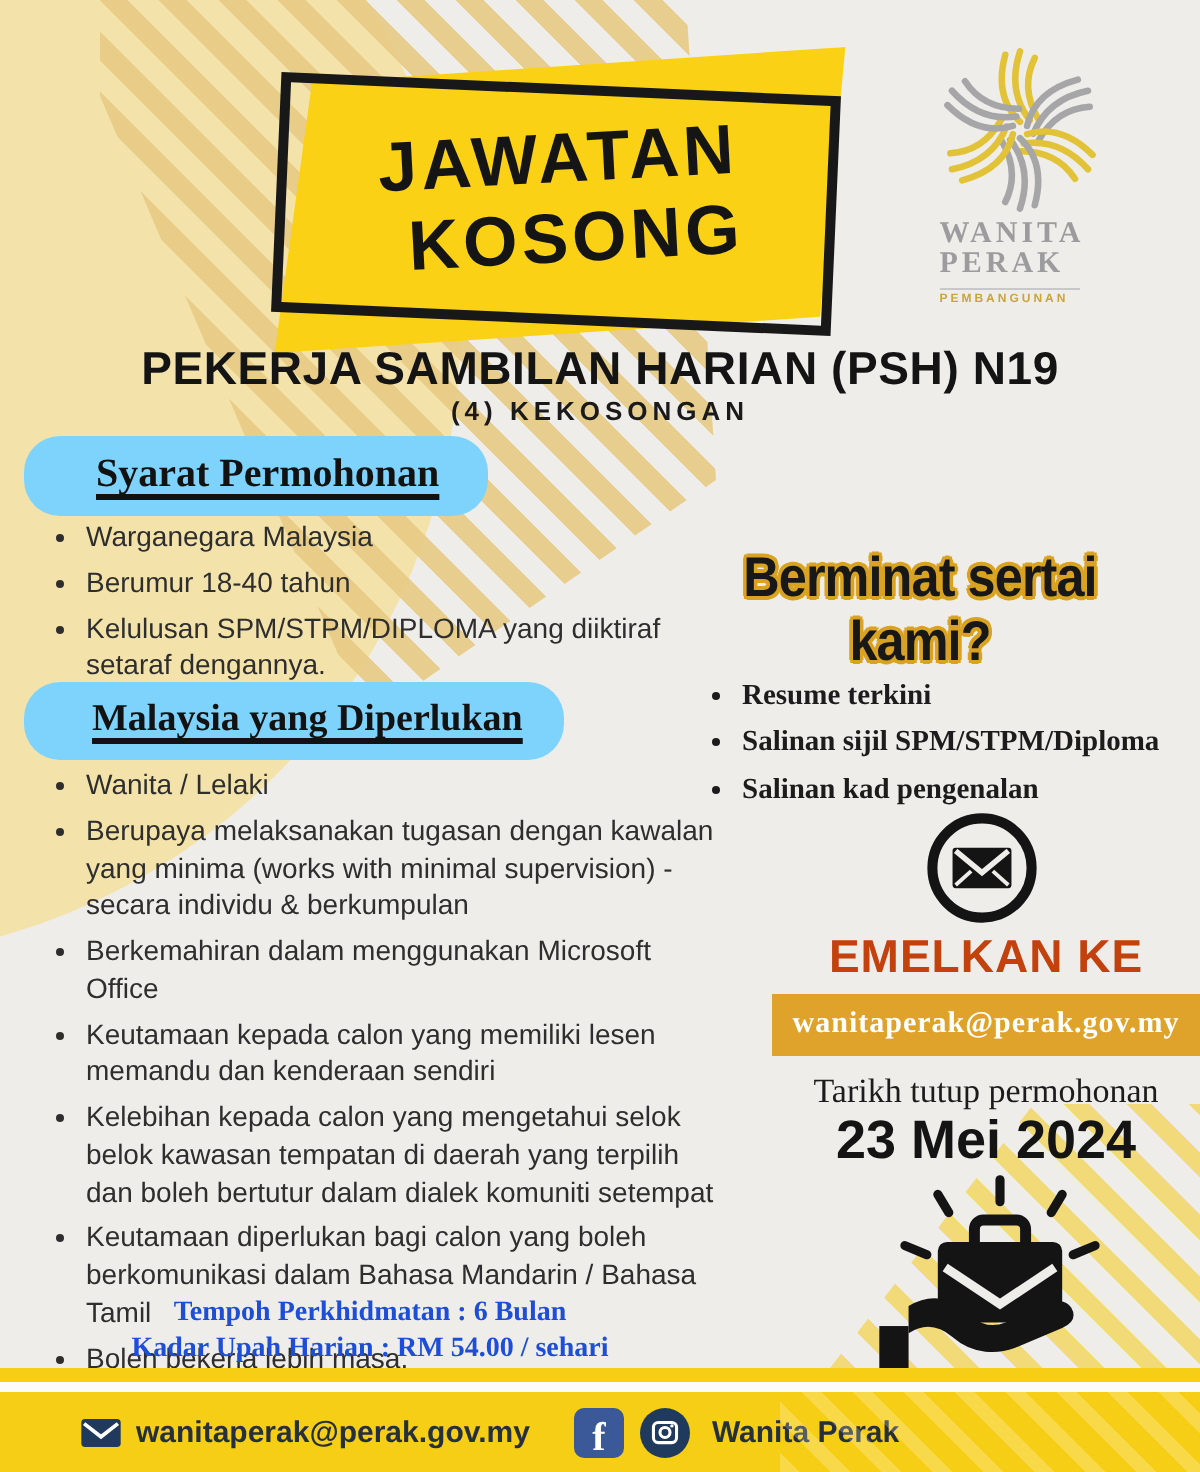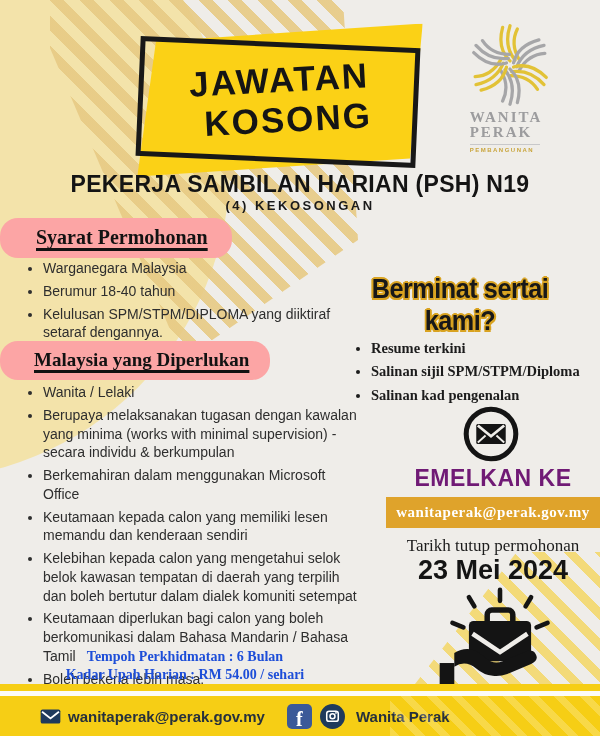--- a/index.html
+++ b/index.html
@@ -36,21 +36,21 @@
   .logo-name{font-family:"Liberation Serif",serif;color:#9C9C9E;font-size:15px;
     letter-spacing:2px;font-weight:600;}
   .logo-sub{color:#C9A53C;font-size:6px;letter-spacing:1.5px;font-weight:700;margin-top:3px;
     border-top:1px solid #C8C8CA;padding-top:2px;width:70px;}
   
   .main-title{position:absolute;top:171px;left:0;right:0;text-align:center;z-index:2;
     font-size:23px;font-weight:800;letter-spacing:.3px;color:#141414;}
   .sub-title{position:absolute;top:198px;left:0;right:0;text-align:center;z-index:2;
     font-size:13px;font-weight:700;letter-spacing:2.5px;color:#1a1a1a;}
   
-  .gold-heading{position:absolute;left:0;background:#fca5a5;color:#121212;z-index:2;
+  .gold-heading{position:absolute;left:12px;background:#7dd3fc;color:#121212;z-index:2;
     font-family:"Liberation Serif",serif;font-weight:700;
     text-decoration:underline;text-decoration-thickness:2.5px;text-underline-offset:4px;border-radius:18px;}
   .syarat-box{top:218px;width:196px;padding:8px 0 9px 36px;font-size:20px;}
   .kriteria-box{top:341px;width:236px;padding:8px 0 9px 34px;font-size:19px;}
   .bullet-list{position:absolute;z-index:2;margin:0;padding-left:19px;color:#2e2e2e;
     font-size:14px;line-height:1.34;list-style:disc;}
   .syarat-list{left:24px;top:259px;width:316px;}
   .kriteria-list{left:24px;top:383px;width:318px;}
   .bullet-list li{margin-bottom:4px;}
   .service-note{position:absolute;left:0;top:648px;width:370px;text-align:center;z-index:2;
@@ -59,21 +59,21 @@
   .cta-heading{position:absolute;left:340px;top:273px;width:240px;text-align:center;z-index:2;
     font-size:28px;font-weight:800;letter-spacing:-.5px;color:#181818;transform:scaleX(.9);
     text-shadow:2px 0 #D9A321,-2px 0 #D9A321,0 2px #D9A321,0 -2px #D9A321,
       1.5px 1.5px #D9A321,-1.5px 1.5px #D9A321,1.5px -1.5px #D9A321,-1.5px -1.5px #D9A321;}
   .dokumen-label{position:absolute;left:347px;top:315px;z-index:2;
     font-family:"Liberation Serif",serif;font-size:16.5px;color:#222;}
   .dokumen-list{left:352px;top:339px;width:244px;
     font-family:"Liberation Serif",serif;font-weight:700;font-size:14.5px;color:#1c1c1c;}
   .mail-badge{position:absolute;left:460px;top:403px;z-index:2;}
   .email-heading{position:absolute;left:386px;top:465px;width:214px;text-align:center;z-index:2;
-    font-size:23px;font-weight:800;letter-spacing:.5px;color:#701a75;}
+    font-size:23px;font-weight:800;letter-spacing:.5px;color:#c2410c;}
   .email-box{position:absolute;left:386px;top:497px;right:0;height:31px;z-index:2;
     background:#DFA32B;display:flex;align-items:center;justify-content:center;
     font-family:"Liberation Serif",serif;font-weight:700;font-size:15px;letter-spacing:.5px;color:#fff;}
   .deadline-label{position:absolute;left:386px;top:536px;width:214px;text-align:center;z-index:2;
     font-family:"Liberation Serif",serif;font-size:17px;color:#1c1c1c;}
   .deadline-date{position:absolute;left:386px;top:555px;width:214px;text-align:center;z-index:2;
     font-size:27px;font-weight:800;color:#141414;}
   .briefcase-badge{position:absolute;left:436px;top:586px;z-index:2;}
   
   .footer-stripe{position:absolute;left:0;right:0;top:684px;height:7px;background:#F6CE15;z-index:3;}

